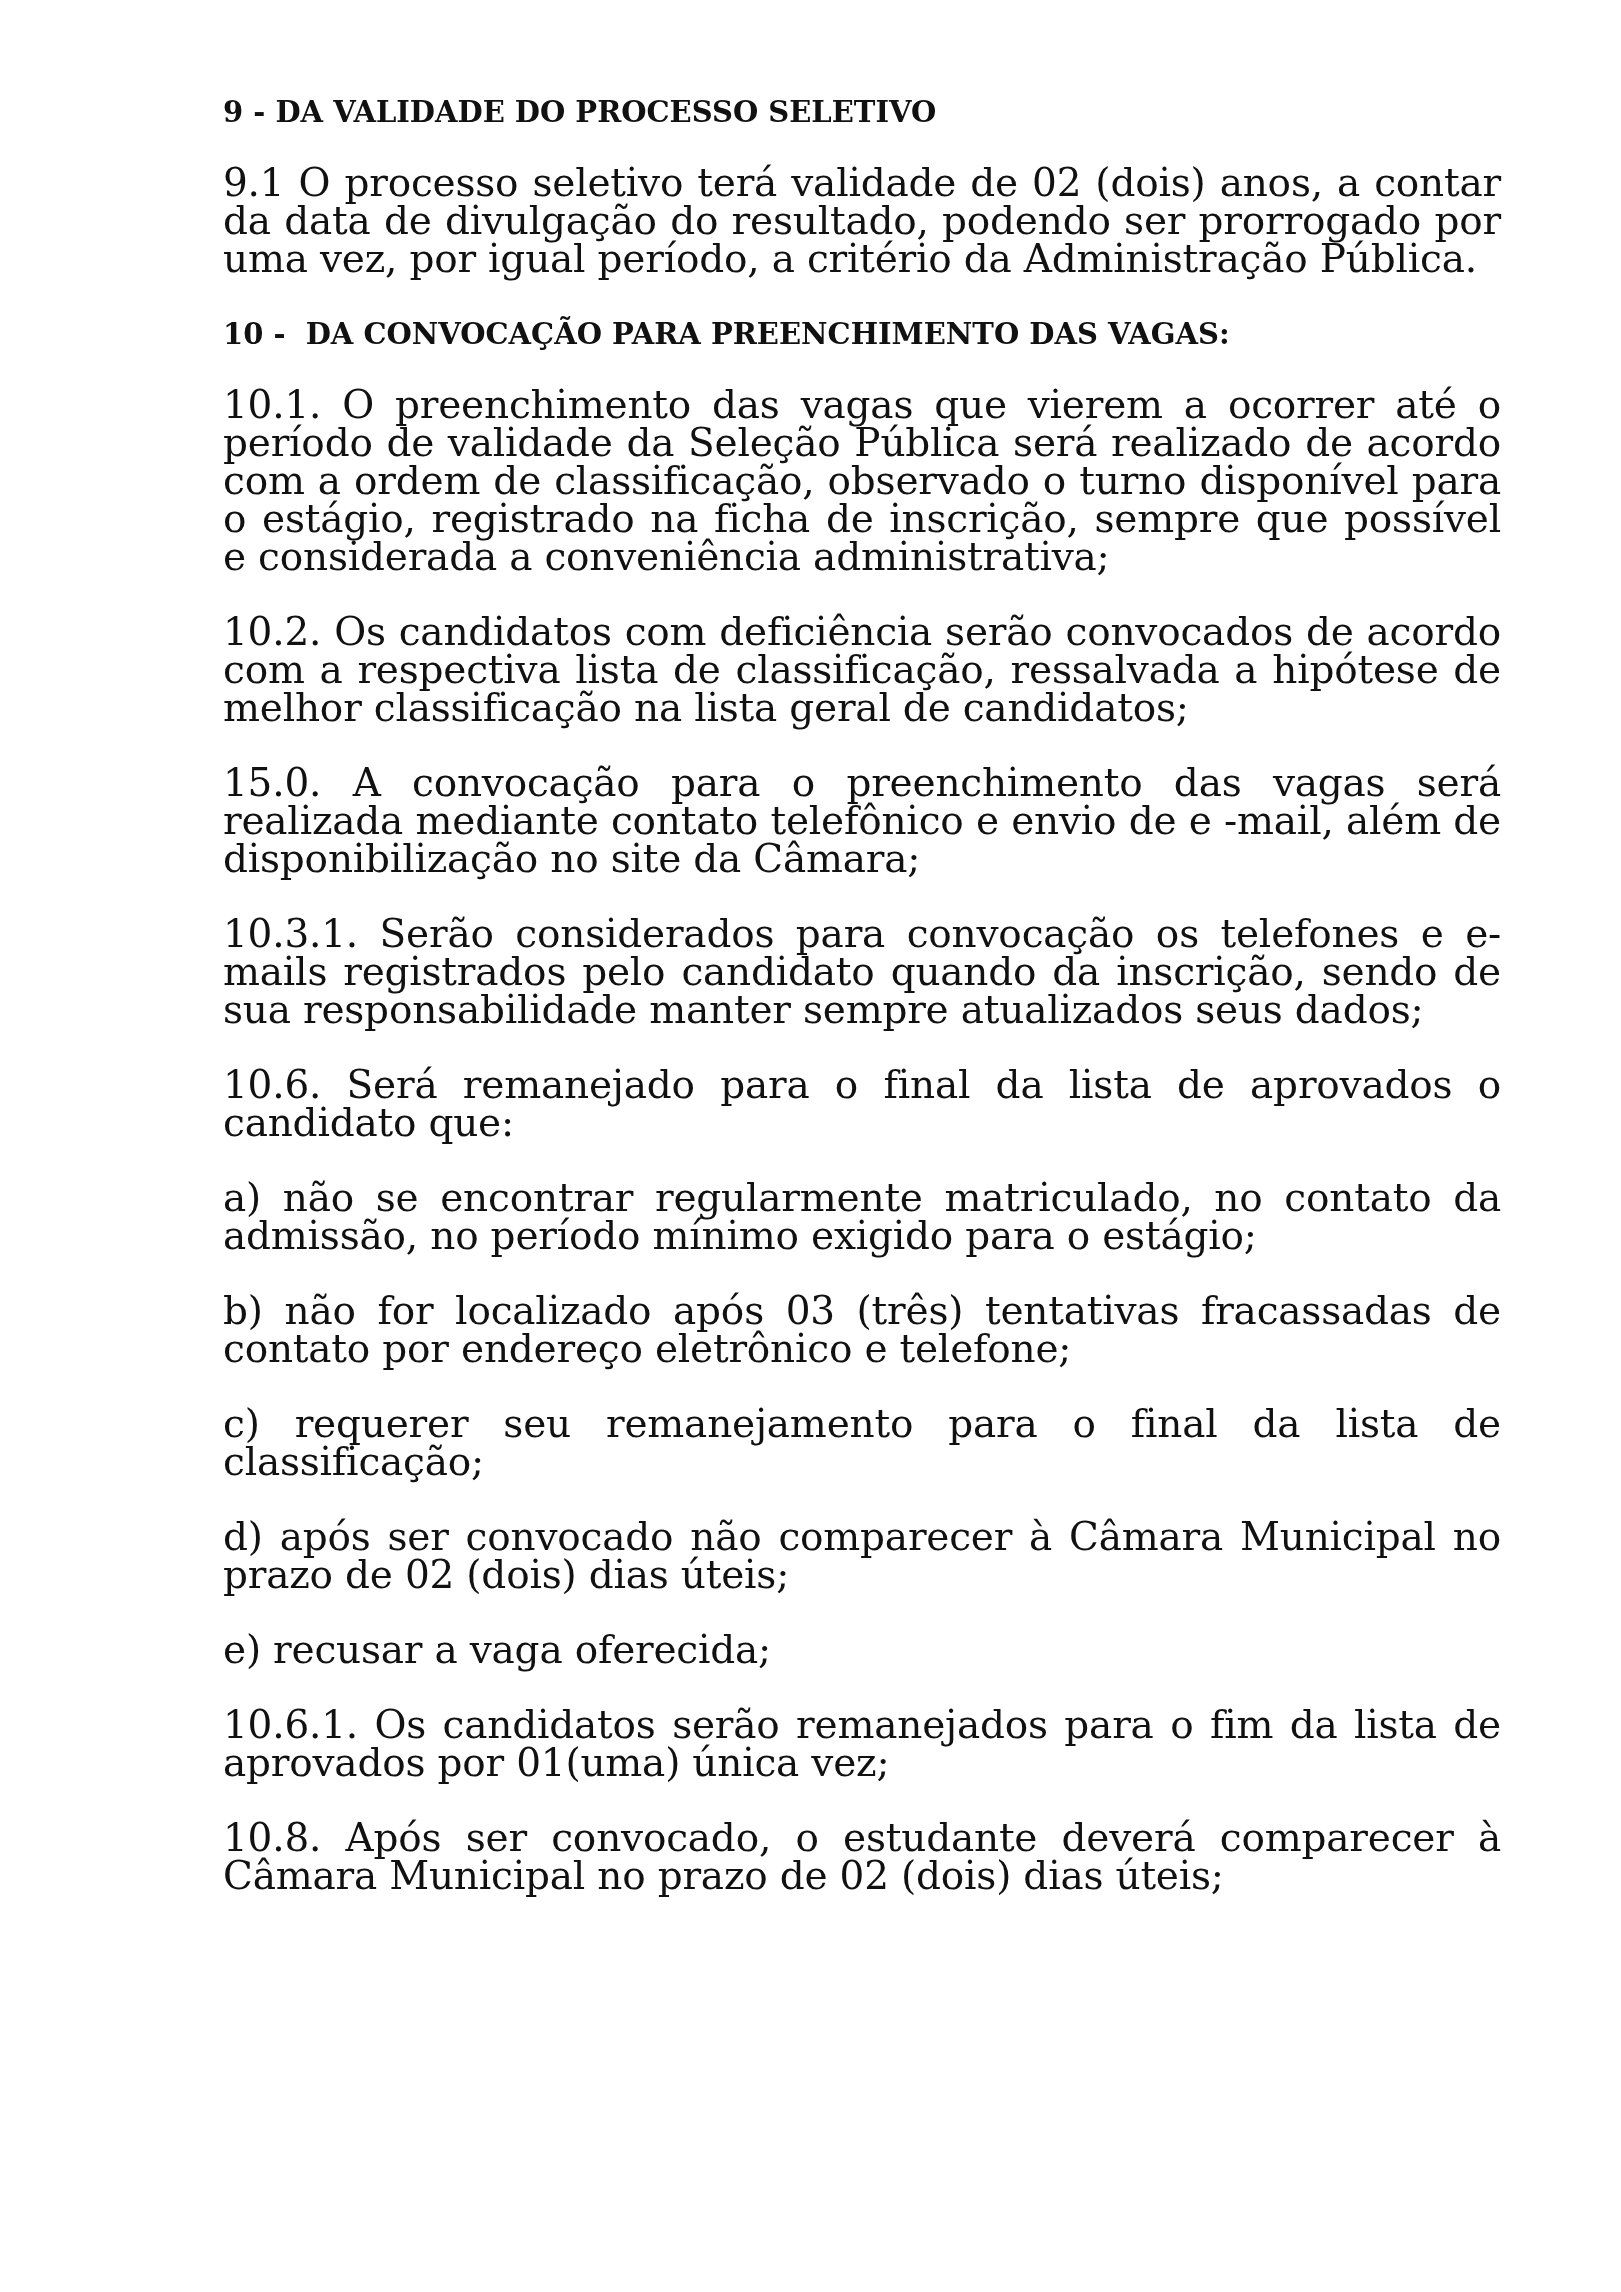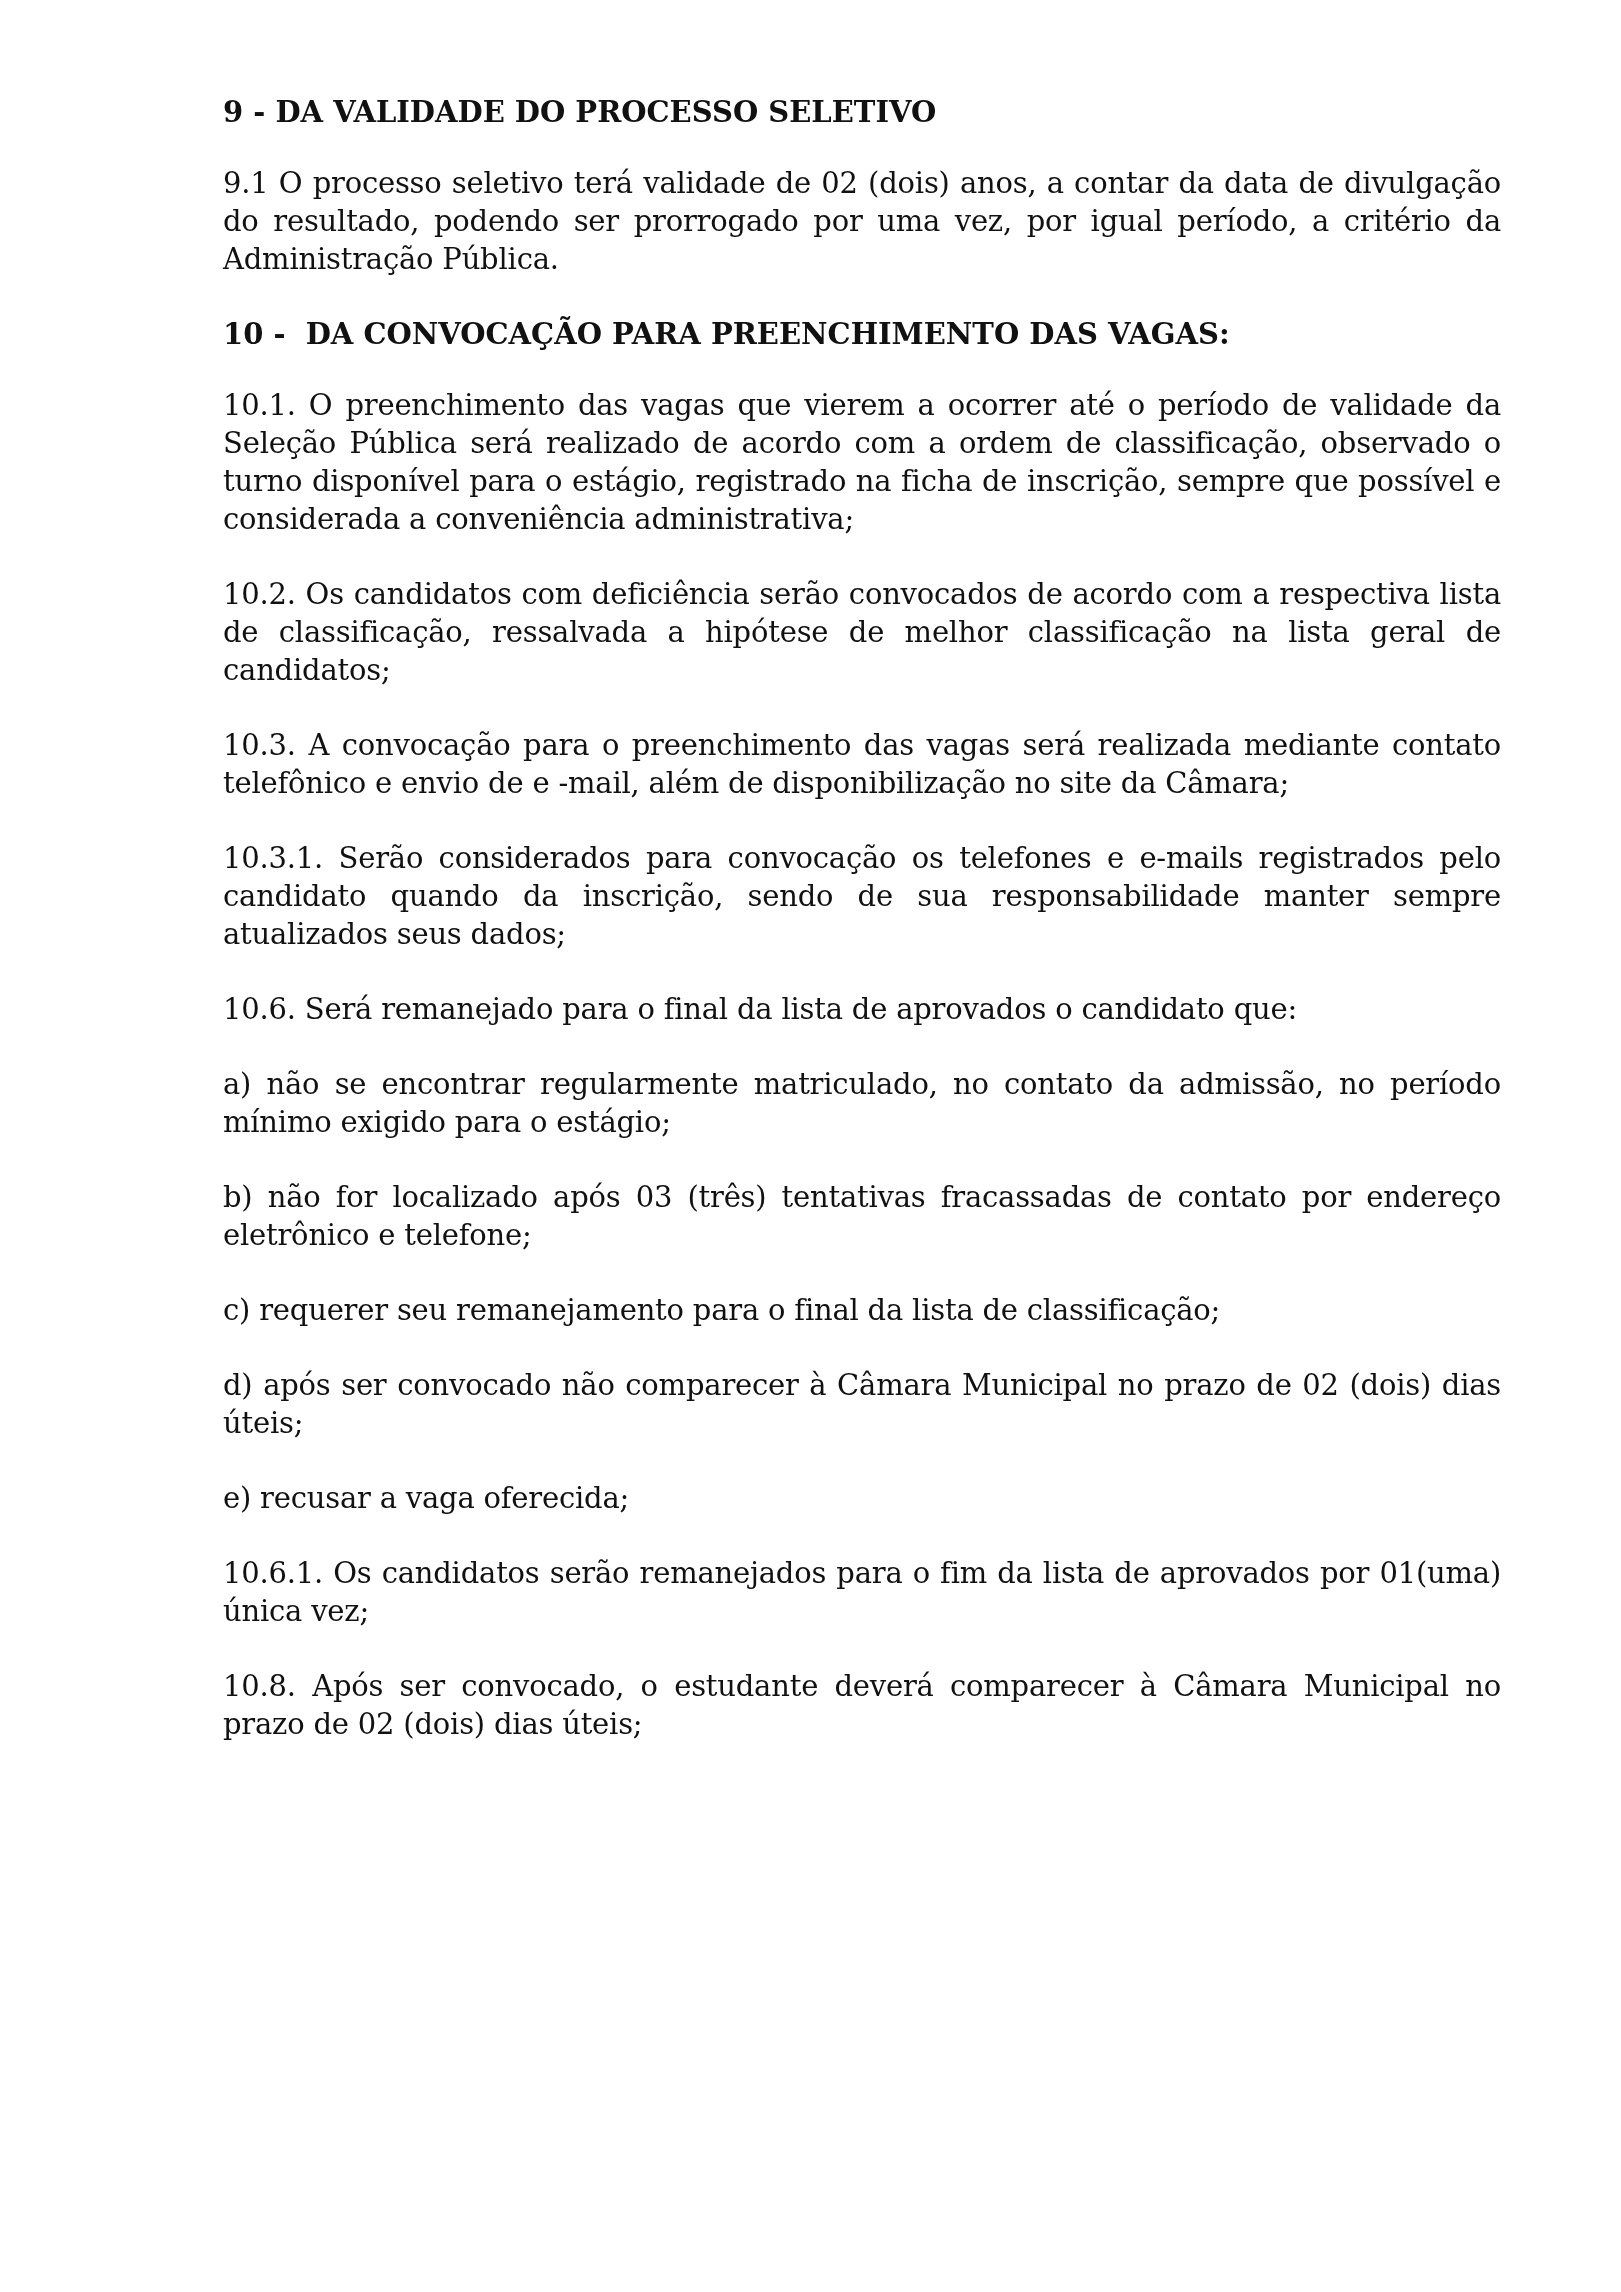--- a/index.html
+++ b/index.html
@@ -18,36 +18,36 @@
       font-weight: bold;
       font-size: 29px;
       margin: 0 0 33px 0;
       letter-spacing: 0;
       white-space: pre;
     }
     .para {
       margin: 8px 0 37px 0;
       text-align: justify;
       text-align-last: left;
-      font-size: 29px;
+      font-size: 39px;
       letter-spacing: -0.2px;
     }
   </style>
 </head>
 <body>
 
 <div class="page">
 
   <div class="heading">9 - DA VALIDADE DO PROCESSO SELETIVO</div>
   <p class="para">9.1 O processo seletivo terá validade de 02 (dois) anos, a contar da data de divulgação do resultado, podendo ser prorrogado por uma vez, por igual período, a critério da Administração Pública.</p>
 
   <div class="heading">10 -  DA CONVOCAÇÃO PARA PREENCHIMENTO DAS VAGAS:</div>
   <p class="para">10.1. O preenchimento das vagas que vierem a ocorrer até o período de validade da Seleção Pública será realizado de acordo com a ordem de classificação, observado o turno disponível para o estágio, registrado na ficha de inscrição, sempre que possível e considerada a conveniência administrativa;</p>
   <p class="para">10.2. Os candidatos com deficiência serão convocados de acordo com a respectiva lista de classificação, ressalvada a hipótese de melhor classificação na lista geral de candidatos;</p>
-  <p class="para">10.3. A convocação para o preenchimento das vagas será realizada mediante contato telefônico e envio de e -mail, além de disponibilização no site da Câmara;</p>
+  <p class="para">15.0. A convocação para o preenchimento das vagas será realizada mediante contato telefônico e envio de e -mail, além de disponibilização no site da Câmara;</p>
   <p class="para">10.3.1. Serão considerados para convocação os telefones e e-mails registrados pelo candidato quando da inscrição, sendo de sua responsabilidade manter sempre atualizados seus dados;</p>
   <p class="para">10.6. Será remanejado para o final da lista de aprovados o candidato que:</p>
   <p class="para">a) não se encontrar regularmente matriculado, no contato da admissão, no período mínimo exigido para o estágio;</p>
   <p class="para">b) não for localizado após 03 (três) tentativas fracassadas de contato por endereço eletrônico e telefone;</p>
   <p class="para">c) requerer seu remanejamento para o final da lista de classificação;</p>
   <p class="para">d) após ser convocado não comparecer à Câmara Municipal no prazo de 02 (dois) dias úteis;</p>
   <p class="para">e) recusar a vaga oferecida;</p>
   <p class="para">10.6.1. Os candidatos serão remanejados para o fim da lista de aprovados por 01(uma) única vez;</p>
   <p class="para">10.8. Após ser convocado, o estudante deverá comparecer à Câmara Municipal no prazo de 02 (dois) dias úteis;</p>
 

